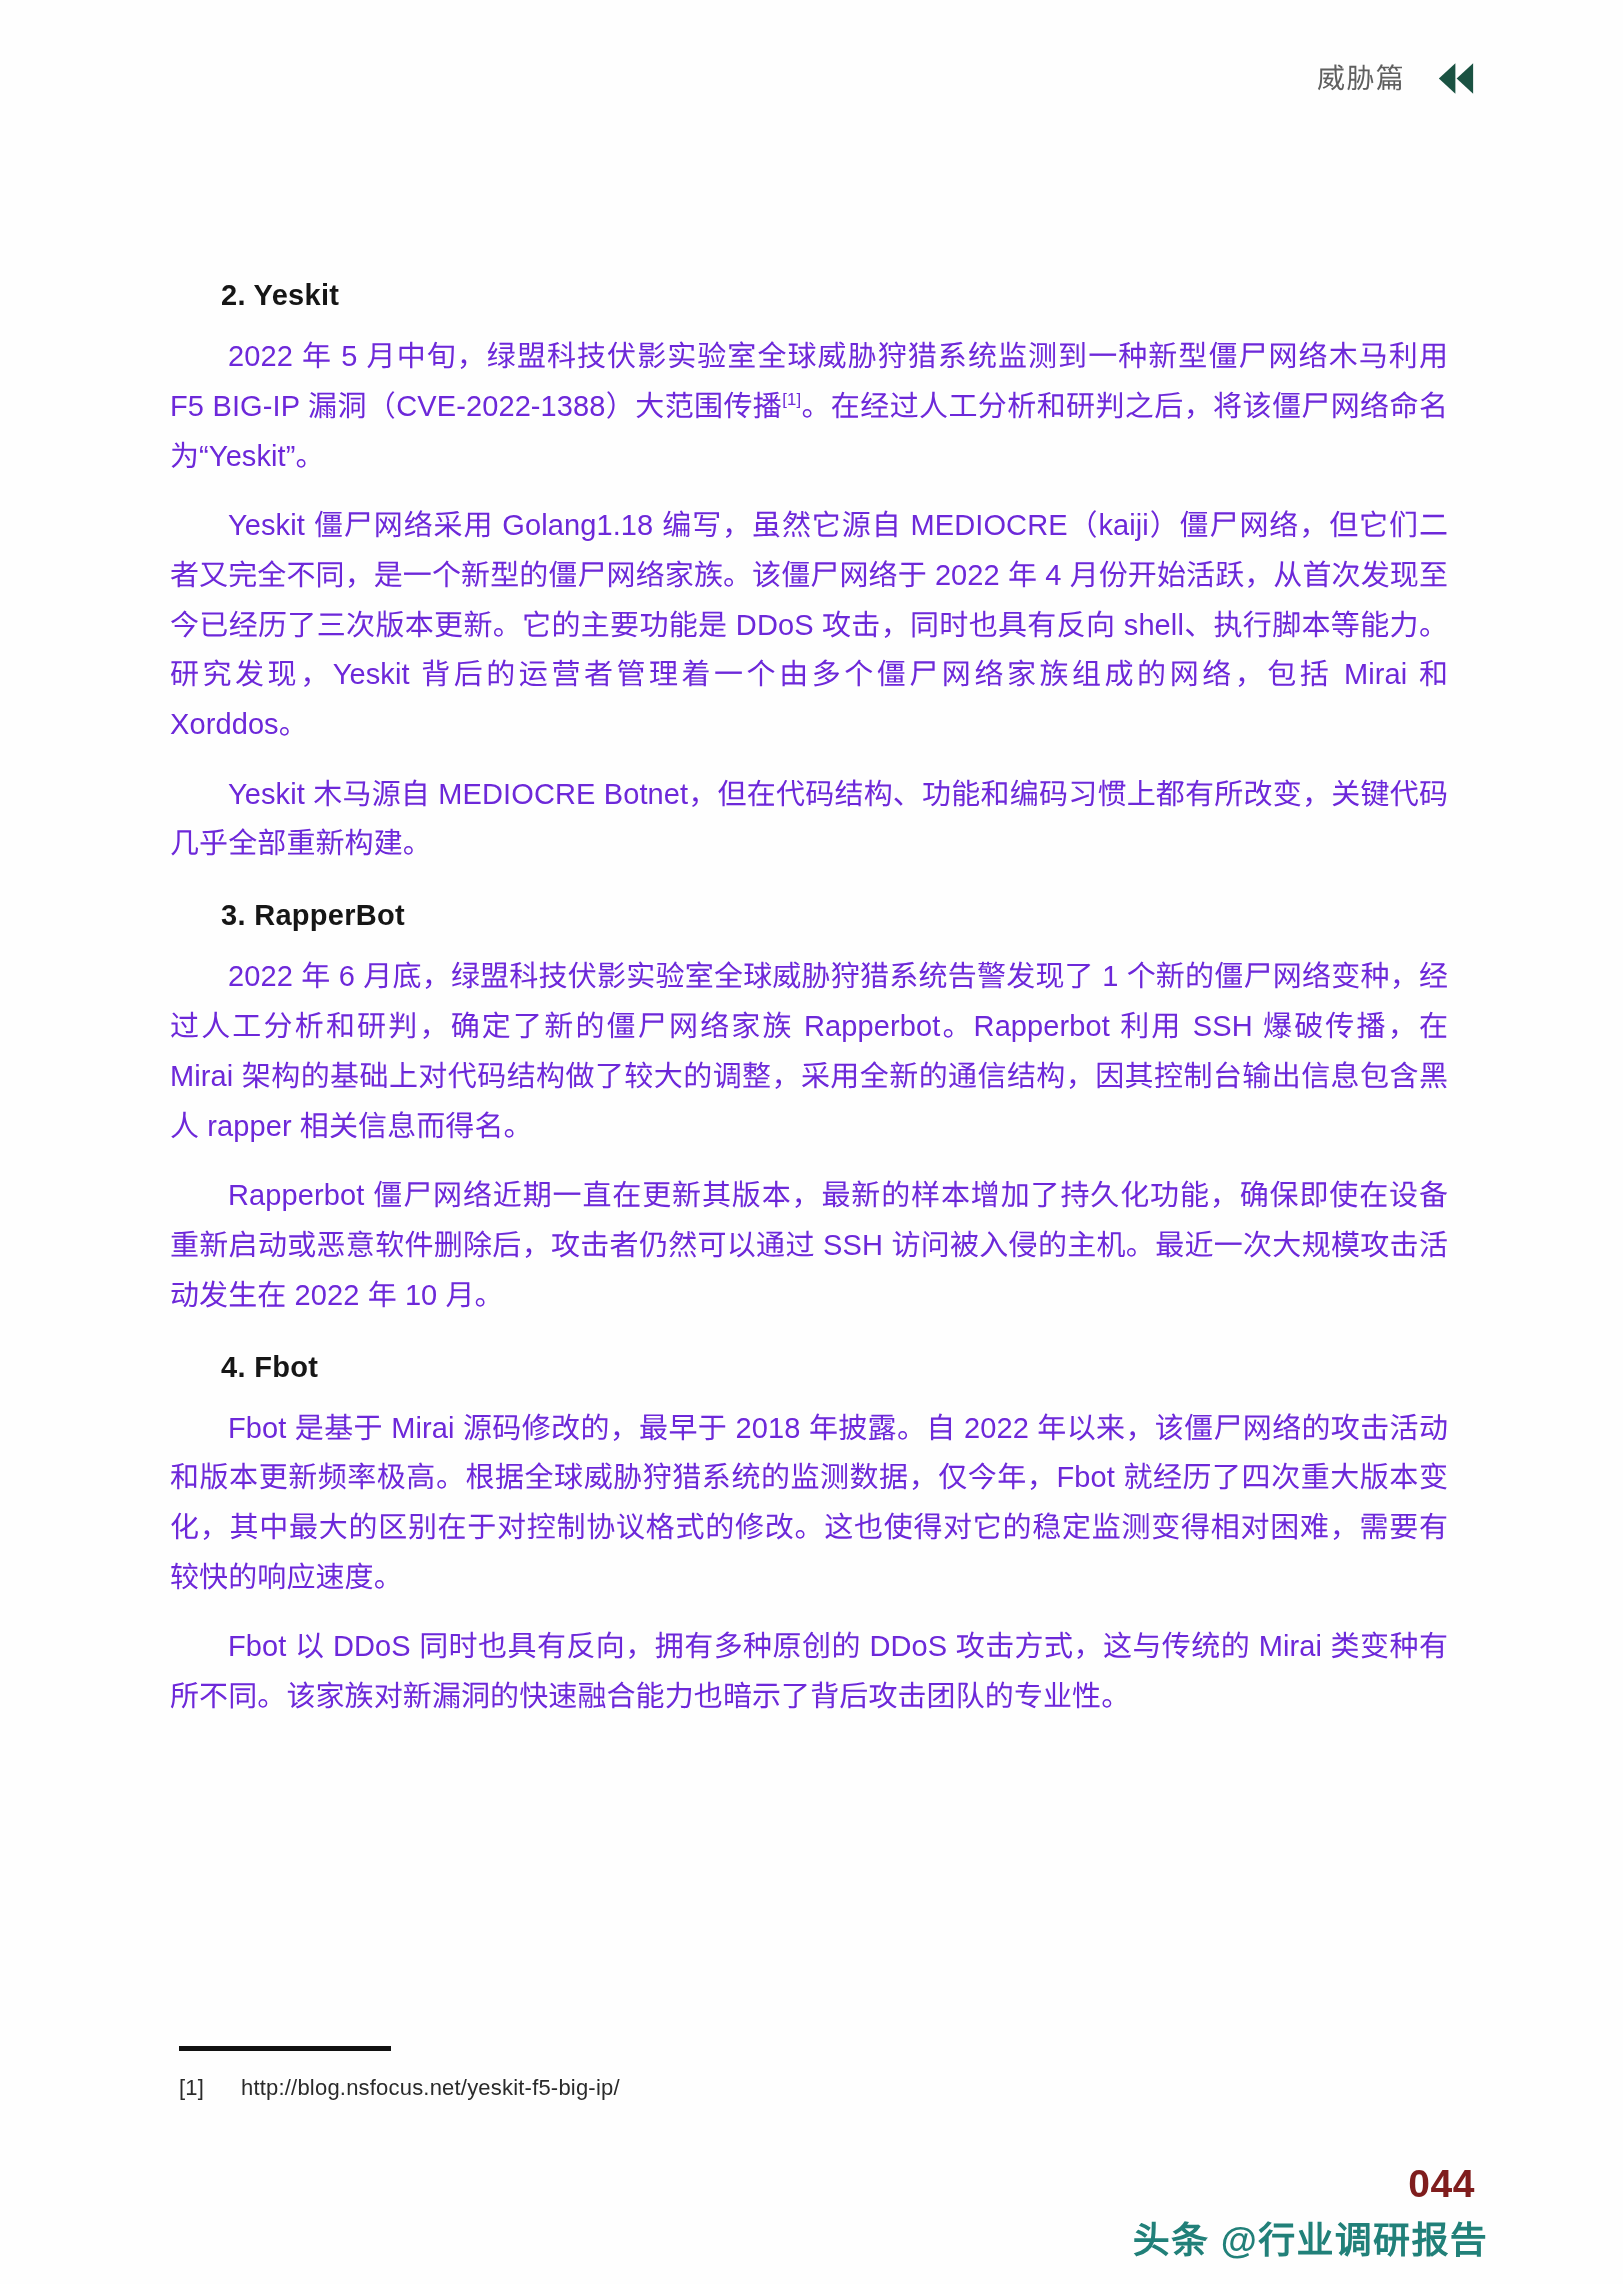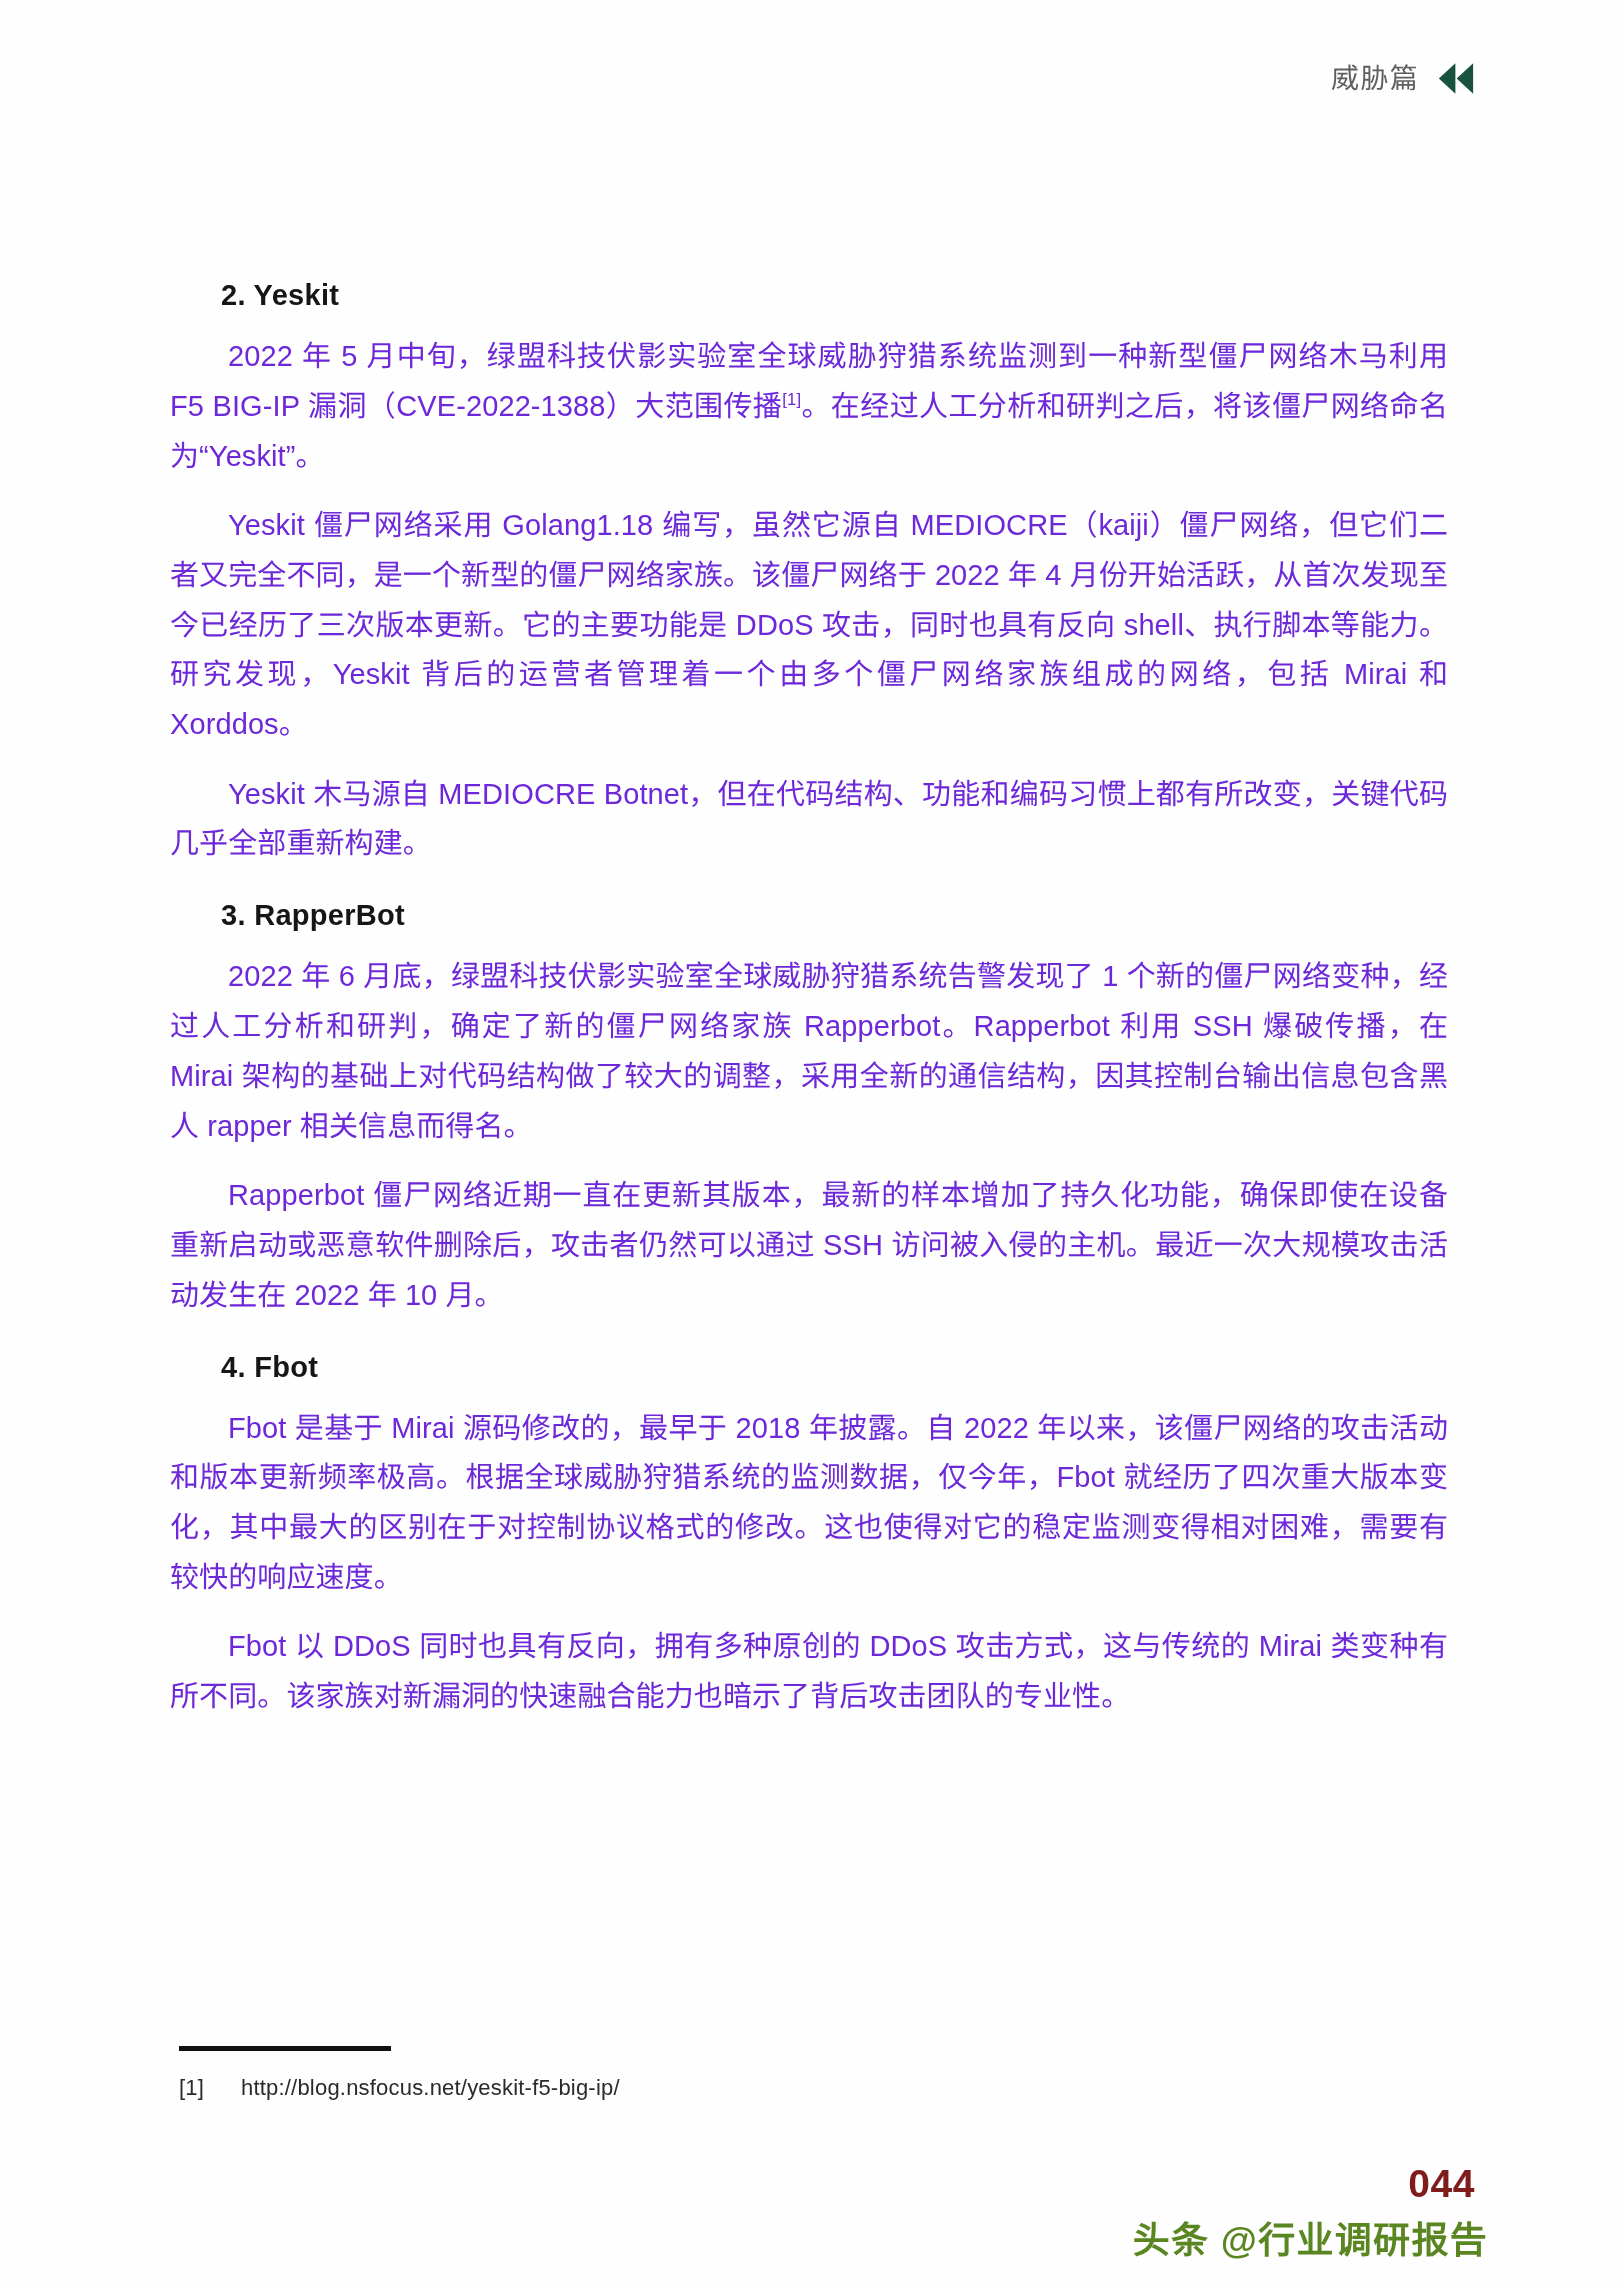--- a/index.html
+++ b/index.html
@@ -20,21 +20,21 @@
     overflow: hidden;
   }
 
   
   .running-header {
     position: absolute;
     top: 62px;
     right: 148px;
     display: flex;
     align-items: center;
-    gap: 17px;
+    gap: 31px;
     margin-left: 25px;
   }
   .running-header .header-label {
     font-size: 28px;
     letter-spacing: 1.3px;
     color: #5f5f5f;
     font-weight: 400;
     line-height: 1;
   }
   .rewind-icon {
@@ -118,21 +118,21 @@
     font-weight: 700;
     color: #7f1d1d;
     letter-spacing: 0.6px;
   }
   .watermark {
     position: absolute;
     right: 136px;
     top: 2210px;
     font-size: 37px;
     font-weight: 700;
-    color: #4d7c0f;
+    color: #0f766e;
     letter-spacing: 1.3px;
     opacity: 0.92;
     white-space: nowrap;
   }
 </style>
 </head>
 <body>
 
 <div class="page">
 

